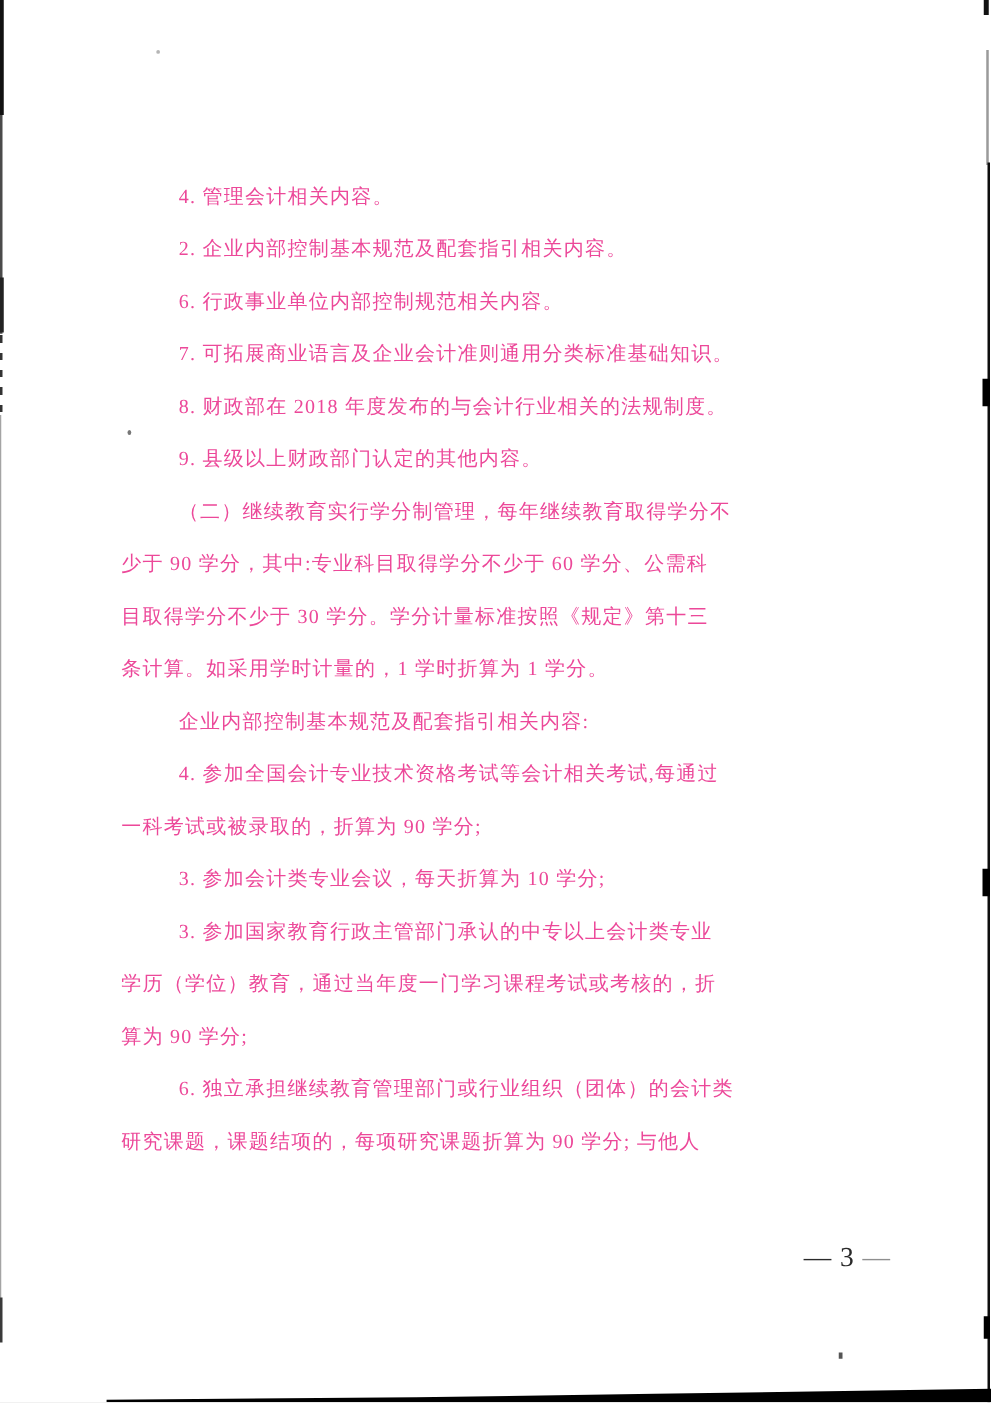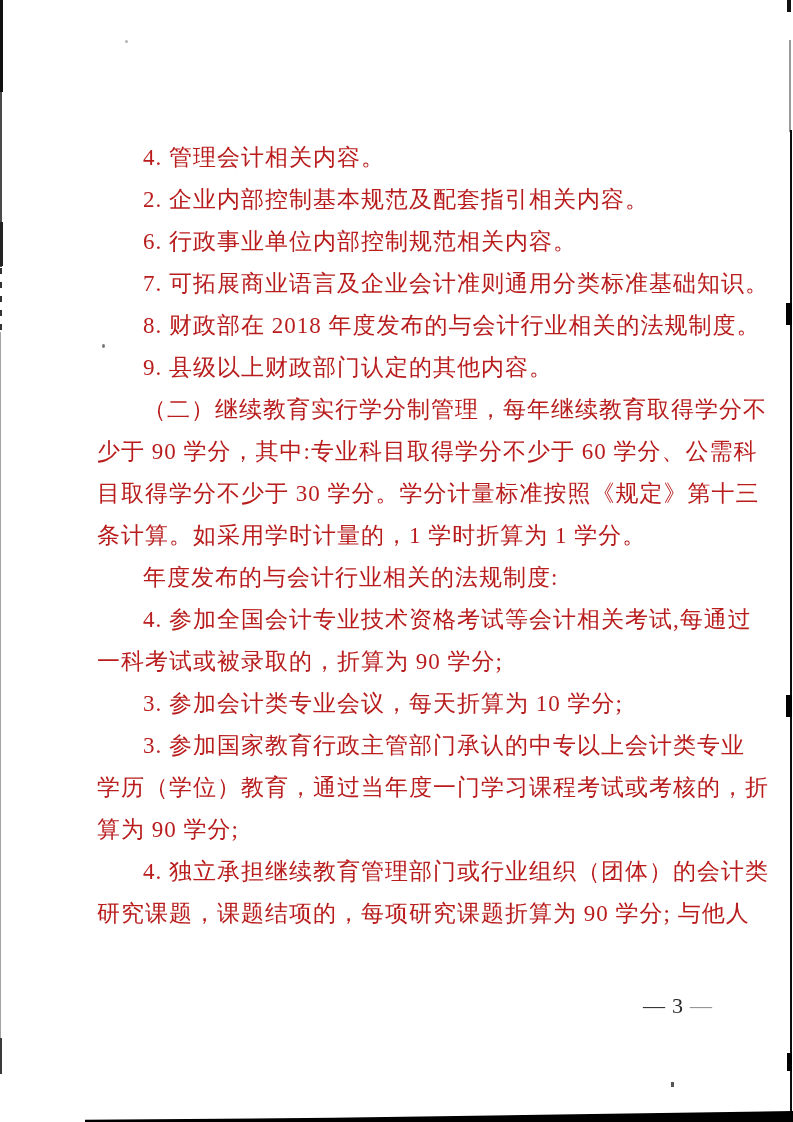--- a/index.html
+++ b/index.html
@@ -18,23 +18,23 @@
   
   .doc-body {
     position: absolute;
     top: 137px;
     left: 97px;
     width: 610px;
   }
   .line {
     height: 42px;
     line-height: 42px;
-    font-size: 23px;
+    font-size: 16px;
     letter-spacing: 1px;
-    color: #b91c1c;
+    color: #ec4899;
     white-space: nowrap;
   }
   .line.indent {
     padding-left: 46px;
   }
   
   .page-number {
     position: absolute;
     top: 993px;
     left: 643px;
@@ -78,28 +78,28 @@
       <div class="line indent">4. 管理会计相关内容。</div>
       <div class="line indent">2. 企业内部控制基本规范及配套指引相关内容。</div>
       <div class="line indent">6. 行政事业单位内部控制规范相关内容。</div>
       <div class="line indent">7. 可拓展商业语言及企业会计准则通用分类标准基础知识。</div>
       <div class="line indent">8. 财政部在 2018 年度发布的与会计行业相关的法规制度。</div>
       <div class="line indent">9. 县级以上财政部门认定的其他内容。</div>
       <div class="line indent">（二）继续教育实行学分制管理，每年继续教育取得学分不</div>
       <div class="line">少于 90 学分，其中:专业科目取得学分不少于 60 学分、公需科</div>
       <div class="line">目取得学分不少于 30 学分。学分计量标准按照《规定》第十三</div>
       <div class="line">条计算。如采用学时计量的，1 学时折算为 1 学分。</div>
-      <div class="line indent">年度发布的与会计行业相关的法规制度:</div>
+      <div class="line indent">企业内部控制基本规范及配套指引相关内容:</div>
       <div class="line indent">4. 参加全国会计专业技术资格考试等会计相关考试,每通过</div>
       <div class="line">一科考试或被录取的，折算为 90 学分;</div>
       <div class="line indent">3. 参加会计类专业会议，每天折算为 10 学分;</div>
       <div class="line indent">3. 参加国家教育行政主管部门承认的中专以上会计类专业</div>
       <div class="line">学历（学位）教育，通过当年度一门学习课程考试或考核的，折</div>
       <div class="line">算为 90 学分;</div>
-      <div class="line indent">4. 独立承担继续教育管理部门或行业组织（团体）的会计类</div>
+      <div class="line indent">6. 独立承担继续教育管理部门或行业组织（团体）的会计类</div>
       <div class="line">研究课题，课题结项的，每项研究课题折算为 90 学分; 与他人</div>
     </div>
 
   <div class="page-number">
     <span>—</span><span class="sep">3</span><span class="dash-light">—</span>
   </div>
 
   <div class="artifact edge-left-a"></div>
   <div class="artifact edge-left-b"></div>
   <div class="artifact edge-left-c"></div>

